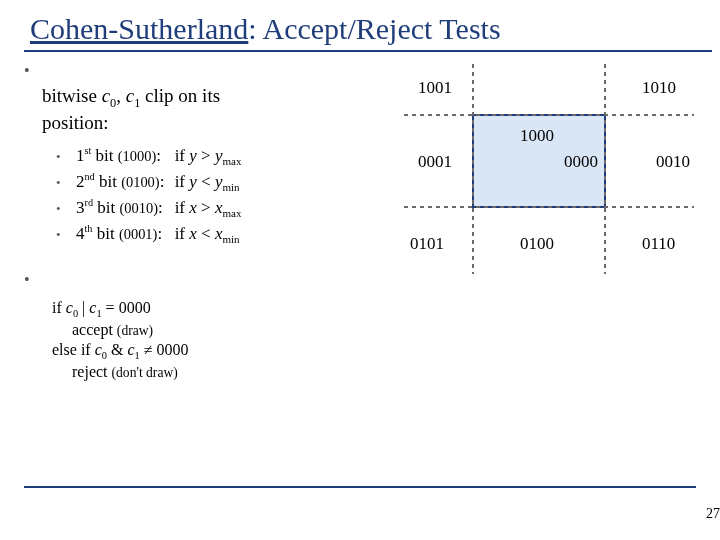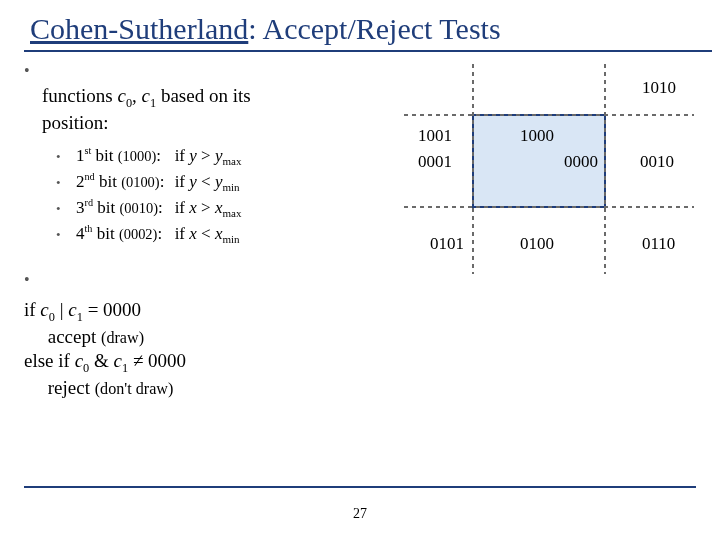--- a/index.html
+++ b/index.html
@@ -81,21 +81,22 @@
     font-size: 0.65em;
     vertical-align: sub;
   }
   .paren {
     font-size: 0.85em;
   }
   .test-block {
     margin-top: 20px;
   }
   .pseudo {
-    font-size: 19px;
+    margin-left: 28px;
+    font-size: 16px;
     line-height: 1.25;
   }
   .right {
     position: relative;
     width: 306px;
     height: 250px;
     margin-top: 4px;
   }
   .grid {
     position: absolute;
@@ -135,21 +136,21 @@
     right: 24px;
     bottom: 44px;
     border: 0;
     border-top: 2px solid #1f3d7a;
   }
   .pagenum {
     position: absolute;
     bottom: 18px;
     left: 0;
     width: 720px;
-    text-align: center;
+    text-align: right;
     font-size: 14px;
     color: #000;
   }
 </style>
 </head>
 <body>
 
 <div class="slide">
 
   <div class="title">
@@ -158,21 +159,21 @@
   <hr class="hr">
 
   <div class="body-row">
 
     <div class="left">
 
       <div class="bullet-row">
         <div class="dot">•</div>
         <div class="txt">
           <br>
-          <span>functions </span><span class="ital"><span>c</span></span><span class="subscr">0</span><span>, </span><span class="ital"><span>c</span></span><span class="subscr">1</span><span> based on its</span><br>
+          <span>bitwise </span><span class="ital"><span>c</span></span><span class="subscr">0</span><span>, </span><span class="ital"><span>c</span></span><span class="subscr">1</span><span> clip on its</span><br>
           <span>position:</span>
         </div>
       </div>
 
       <div class="sub">
         <table class="sub-table">
             <tbody>
           <tr>
             <td class="d">•</td>
             <td><span>1</span><sup class="ord">st</sup><span> bit </span><span class="paren">(1000)</span>:</td>
@@ -183,21 +184,21 @@
             <td><span>2</span><sup class="ord">nd</sup><span> bit </span><span class="paren">(0100)</span>:</td>
             <td>&nbsp;<span>if </span><span class="ital">y</span> <span>&lt;</span> <span class="ital">y</span><span class="subscr">min</span></td>
           </tr>
           <tr>
             <td class="d">•</td>
             <td><span>3</span><sup class="ord">rd</sup><span> bit </span><span class="paren">(0010)</span>:</td>
             <td>&nbsp;<span>if </span><span class="ital">x</span> <span>&gt;</span> <span class="ital">x</span><span class="subscr">max</span></td>
           </tr>
           <tr>
             <td class="d">•</td>
-            <td><span>4</span><sup class="ord">th</sup><span> bit </span><span class="paren">(0002)</span>:</td>
+            <td><span>4</span><sup class="ord">th</sup><span> bit </span><span class="paren">(0001)</span>:</td>
             <td>&nbsp;<span>if </span><span class="ital">x</span> <span>&lt;</span> <span class="ital">x</span><span class="subscr">min</span></td>
           </tr>
         </tbody>
           </table>
       </div>
 
       <div class="test-block">
         <div class="bullet-row">
           <div class="dot">•</div>
         </div>
@@ -212,29 +213,29 @@
     </div>
 
     <div class="right">
       <div class="grid">
         <div class="clipwin" style="left:68px; top:50px; width:134px; height:94px;"></div>
         <div class="vline" style="left:68px;"></div>
         <div class="vline" style="left:200px;"></div>
         <div class="hline" style="top:50px;"></div>
         <div class="hline" style="top:142px;"></div>
 
-        <div class="code-label" style="left:14px;  top:14px;margin-top:48px;">1001</div>
+        <div class="code-label" style="left:14px;  top:14px;">1001</div>
         <div class="code-label" style="left:116px; top:14px;margin-top:48px;">1000</div>
         <div class="code-label" style="left:238px; top:14px;">1010</div>
 
         <div class="code-label" style="left:14px;  top:88px;">0001</div>
         <div class="code-label" style="left:116px; top:88px;margin-left:44px;">0000</div>
-        <div class="code-label" style="left:236px; top:88px;">0010</div>
-
-        <div class="code-label" style="left:26px;  top:170px;">0101</div>
+        <div class="code-label" style="left:252px; top:88px;">0010</div>
+
+        <div class="code-label" style="left:6px;  top:170px;">0101</div>
         <div class="code-label" style="left:116px; top:170px;">0100</div>
         <div class="code-label" style="left:238px; top:170px;">0110</div>
       </div>
     </div>
 
   </div>
 
   <hr class="footer-hr">
   <div class="pagenum">27</div>
 

